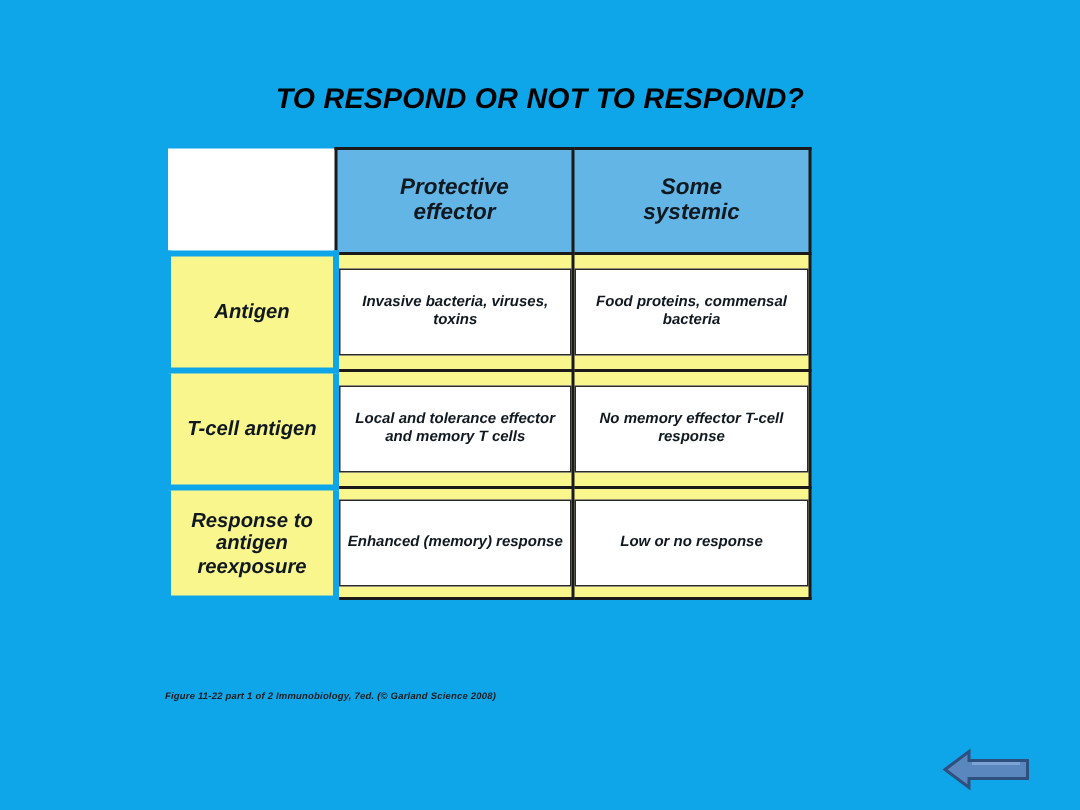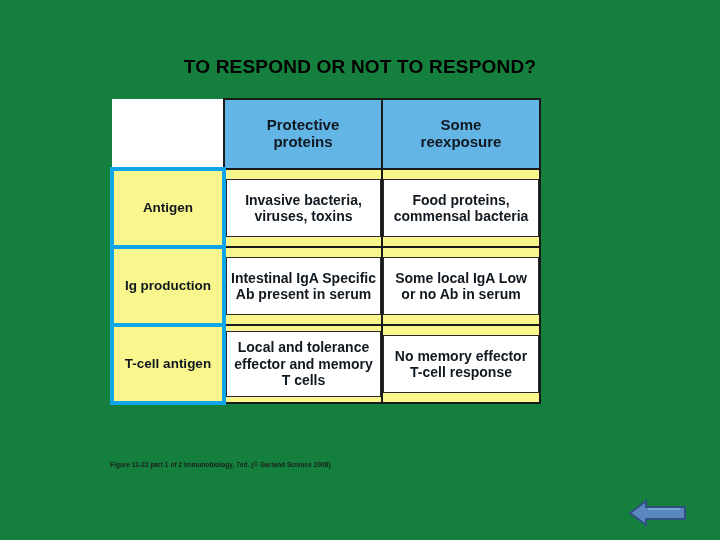--- a/index.html
+++ b/index.html
@@ -11,21 +11,22 @@
     height: 540px;
     background: #ffffff;
     font-family: "Liberation Sans", sans-serif;
     overflow: hidden;
     position: relative;
   }
 
   .slide {
     position: absolute;
     inset: 0;
-    background: #15803d;
+    background: #0ea5e9;
+    font-style: italic;
   }
 
   
   .slide-title {
     position: absolute;
     left: 0;
     top: 56px;
     width: 720px;
     text-align: center;
     font-size: 19px;
@@ -92,21 +93,21 @@
     background: #faf68e;
     border: 2px solid #1a1a1a;
     padding: 6px 7px;
   }
 
   .inner-box {
     background: #ffffff;
     border: 1.5px solid #2a2a2a;
     text-align: center;
     font-weight: bold;
-    font-size: 14px;
+    font-size: 10px;
     line-height: 1.17;
     color: #101820;
     padding: 7px 3px;
     box-sizing: border-box;
     min-height: 58px;
     display: flex;
     align-items: center;
     justify-content: center;
   }
 
@@ -151,58 +152,58 @@
       <colgroup>
         <col class="c-label">
         <col class="c-data">
         <col class="c-data">
       </colgroup>
       <tbody>
         <tr>
           <td class="hdr-blank"></td>
           <td class="hdr-cell">
             <div>Protective</div>
-            <div>proteins</div>
+            <div>effector</div>
           </td>
           <td class="hdr-cell">
             <div>Some</div>
-            <div>reexposure</div>
+            <div>systemic</div>
           </td>
         </tr>
 
         <tr class="r1">
           <td class="row-label">Antigen</td>
           <td class="cell-yellow">
             <div class="inner-box">Invasive bacteria, viruses, toxins</div>
           </td>
           <td class="cell-yellow">
             <div class="inner-box">Food proteins, commensal bacteria</div>
           </td>
         </tr>
 
-        <tr class="r2">
-          <td class="row-label">Ig production</td>
-          <td class="cell-yellow">
-            <div class="inner-box">Intestinal IgA Specific Ab present in serum</div>
-          </td>
-          <td class="cell-yellow">
-            <div class="inner-box">Some local IgA Low or no Ab in serum</div>
-          </td>
-        </tr>
 
         <tr class="r3">
           <td class="row-label">T-cell antigen</td>
           <td class="cell-yellow">
             <div class="inner-box">Local and tolerance effector and memory T cells</div>
           </td>
           <td class="cell-yellow">
             <div class="inner-box">No memory effector T-cell response</div>
           </td>
         </tr>
 
+        <tr class="r4">
+          <td class="row-label">Response to antigen reexposure</td>
+          <td class="cell-yellow">
+            <div class="inner-box">Enhanced (memory) response</div>
+          </td>
+          <td class="cell-yellow">
+            <div class="inner-box">Low or no response</div>
+          </td>
+        </tr>
       </tbody>
     </table>
   </div>
 
   <div class="fig-caption">Figure 11-22 part 1 of 2  Immunobiology, 7ed. (© Garland Science 2008)</div>
 
   <div class="back-arrow">
     <svg width="60" height="32" viewBox="0 0 60 32">
       <polygon points="2,16 18,4 18,10 57,10 57,22 18,22 18,28" fill="#5b87bf" stroke="#2f4f7f" stroke-width="2" stroke-linejoin="miter"></polygon>
       <polyline points="20,12 52,12" stroke="#7ba3d4" stroke-width="2" fill="none"></polyline>

